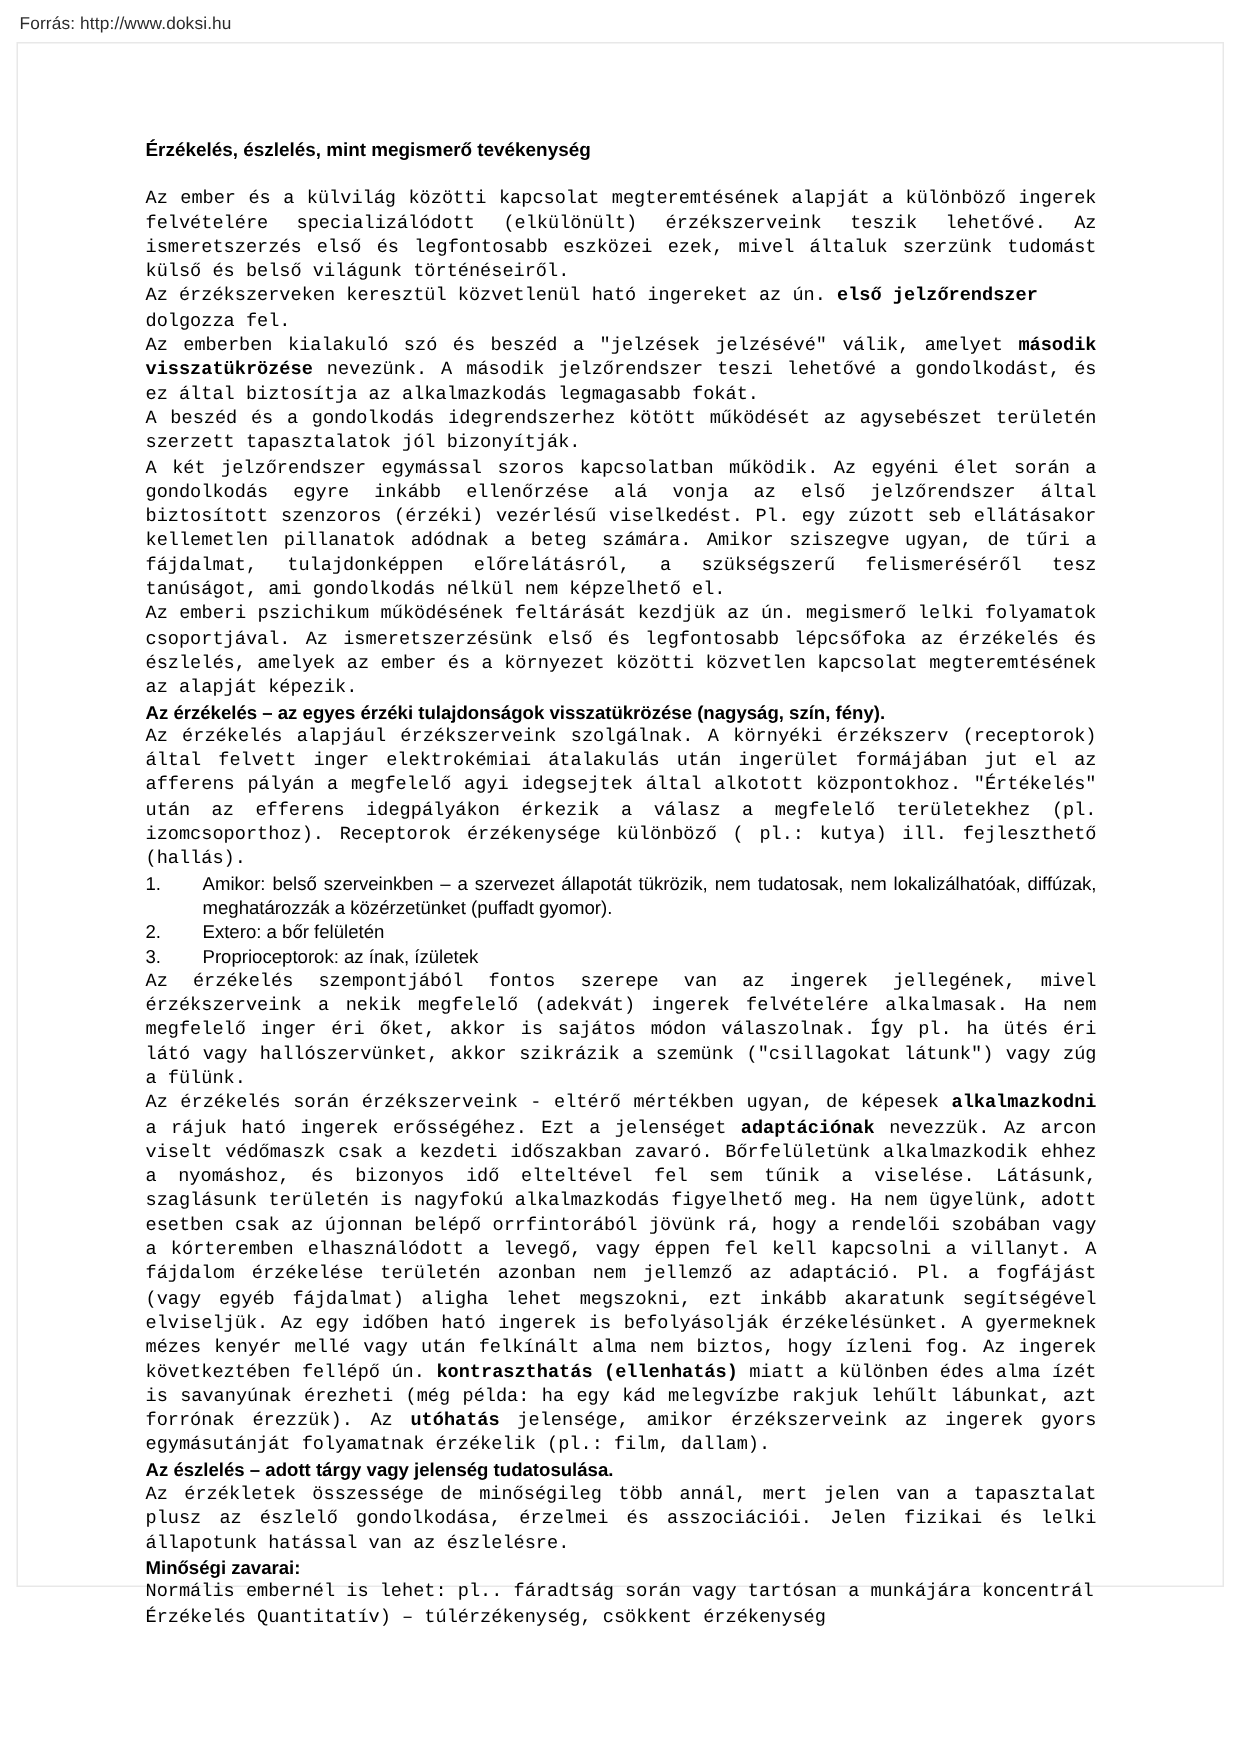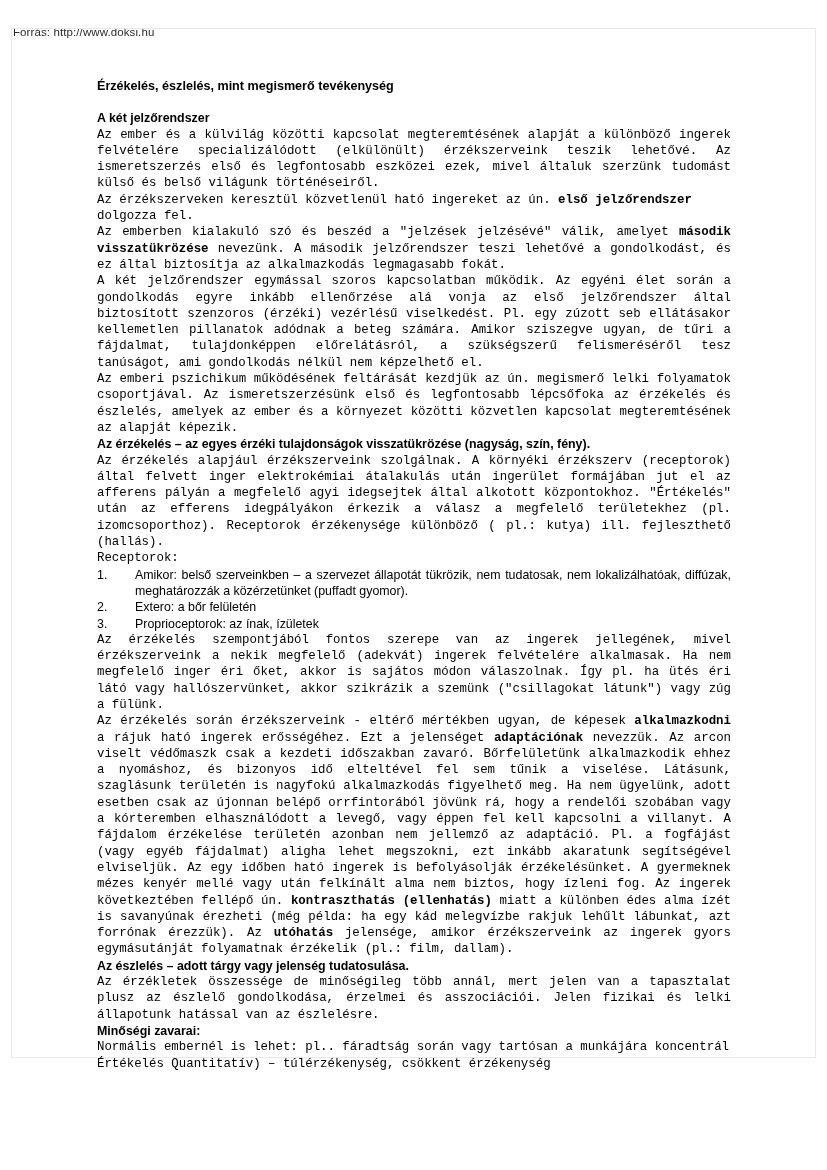--- a/index.html
+++ b/index.html
@@ -12,40 +12,40 @@
     width: 827px;
     height: 1170px;
     background: #ffffff;
     overflow: hidden;
     font-family: "Liberation Sans", sans-serif;
     color: #000000;
     box-sizing: border-box;
   }
   .source-header {
     position: absolute;
-    top: 26px;
+    top: 10px;
     left: 13px;
     font-size: 11.5px;
     color: #2b2b2b;
     letter-spacing: 0.1px;
     white-space: nowrap;
   }
   .page-frame {
     position: absolute;
     left: 11px;
     top: 28px;
     width: 805px;
     height: 1030px;
     border: 1px solid #e8e8e8;
     box-sizing: border-box;
   }
   .content {
     position: absolute;
     left: 97px;
-    top: 78px;
+    top: 92px;
     width: 634px;
     font-size: 12.4px;
     line-height: 16.3px;
     text-align: justify;
     text-justify: inter-word;
   }
   .doc-title {
     font-weight: bold;
     text-align: left;
     margin: 0 0 16px 0;
@@ -92,52 +92,51 @@
 <div class="page">
 
   <div class="source-header">Forrás: http://www.doksi.hu</div>
 
   <div class="page-frame"></div>
 
   <div class="content">
 
     <div class="doc-title">Érzékelés, észlelés, mint megismerő tevékenység</div>
 
-    <div class="section-head">A két jelzőrendszer</div>
 
     <p class="para">Az ember és a külvilág közötti kapcsolat megteremtésének alapját a különböző ingerek felvételére specializálódott (elkülönült) érzékszerveink teszik lehetővé. Az ismeretszerzés első és legfontosabb eszközei ezek, mivel általuk szerzünk tudomást külső és belső világunk történéseiről.</p>
 
     <p class="para left"><span>Az érzékszerveken keresztül közvetlenül ható ingereket az ún. </span><b>első jelzőrendszer</b><span> dolgozza fel.</span></p>
 
     <p class="para"><span>Az emberben kialakuló szó és beszéd a "jelzések jelzésévé" válik, amelyet </span><b>második visszatükrözése</b><span> nevezünk. A második jelzőrendszer teszi lehetővé a gondolkodást, és ez által biztosítja az alkalmazkodás legmagasabb fokát.</span></p>
 
+    <p class="para">A beszéd és a gondolkodás idegrendszerhez kötött működését az agysebészet területén szerzett tapasztalatok jól bizonyítják.</p>
 
     <p class="para">A két jelzőrendszer egymással szoros kapcsolatban működik. Az egyéni élet során a gondolkodás egyre inkább ellenőrzése alá vonja az első jelzőrendszer által biztosított szenzoros (érzéki) vezérlésű viselkedést. Pl. egy zúzott seb ellátásakor kellemetlen pillanatok adódnak a beteg számára. Amikor sziszegve ugyan, de tűri a fájdalmat, tulajdonképpen előrelátásról, a szükségszerű felismeréséről tesz tanúságot, ami gondolkodás nélkül nem képzelhető el.</p>
 
     <p class="para">Az emberi pszichikum működésének feltárását kezdjük az ún. megismerő lelki folyamatok csoportjával. Az ismeretszerzésünk első és legfontosabb lépcsőfoka az érzékelés és észlelés, amelyek az ember és a környezet közötti közvetlen kapcsolat megteremtésének az alapját képezik.</p>
 
     <div class="section-head">Az érzékelés – az egyes érzéki tulajdonságok visszatükrözése (nagyság, szín, fény).</div>
 
     <p class="para">Az érzékelés alapjául érzékszerveink szolgálnak. A környéki érzékszerv (receptorok) által felvett inger elektrokémiai átalakulás után ingerület formájában jut el az afferens pályán a megfelelő agyi idegsejtek által alkotott központokhoz. "Értékelés" után az efferens idegpályákon érkezik a válasz a megfelelő területekhez (pl. izomcsoporthoz). Receptorok érzékenysége különböző ( pl.: kutya) ill. fejleszthető (hallás).</p>
 
-    <p class="para left">Receptorok:</p>
 
     <ol class="num-list">
       <li><span class="marker">1.</span><span>Amikor: belső szerveinkben – a szervezet állapotát tükrözik, nem tudatosak, nem lokalizálhatóak, diffúzak, meghatározzák a közérzetünket (puffadt gyomor).</span></li>
       <li><span class="marker">2.</span><span>Extero: a bőr felületén</span></li>
       <li><span class="marker">3.</span><span>Proprioceptorok: az ínak, ízületek</span></li>
     </ol>
 
     <p class="para">Az érzékelés szempontjából fontos szerepe van az ingerek jellegének, mivel érzékszerveink a nekik megfelelő (adekvát) ingerek felvételére alkalmasak. Ha nem megfelelő inger éri őket, akkor is sajátos módon válaszolnak. Így pl. ha ütés éri látó vagy hallószervünket, akkor szikrázik a szemünk ("csillagokat látunk") vagy zúg a fülünk.</p>
 
     <p class="para"><span>Az érzékelés során érzékszerveink - eltérő mértékben ugyan, de képesek </span><b>alkalmazkodni</b><span> a rájuk ható ingerek erősségéhez. Ezt a jelenséget </span><b>adaptációnak</b><span> nevezzük. Az arcon viselt védőmaszk csak a kezdeti időszakban zavaró. Bőrfelületünk alkalmazkodik ehhez a nyomáshoz, és bizonyos idő elteltével fel sem tűnik a viselése. Látásunk, szaglásunk területén is nagyfokú alkalmazkodás figyelhető meg. Ha nem ügyelünk, adott esetben csak az újonnan belépő orrfintorából jövünk rá, hogy a rendelői szobában vagy a kórteremben elhasználódott a levegő, vagy éppen fel kell kapcsolni a villanyt. A fájdalom érzékelése területén azonban nem jellemző az adaptáció. Pl. a fogfájást (vagy egyéb fájdalmat) aligha lehet megszokni, ezt inkább akaratunk segítségével elviseljük. Az egy időben ható ingerek is befolyásolják érzékelésünket. A gyermeknek mézes kenyér mellé vagy után felkínált alma nem biztos, hogy ízleni fog. Az ingerek következtében fellépő ún. </span><b>kontraszthatás (ellenhatás)</b><span> miatt a különben édes alma ízét is savanyúnak érezheti (még példa: ha egy kád melegvízbe rakjuk lehűlt lábunkat, azt forrónak érezzük). Az </span><b>utóhatás</b><span> jelensége, amikor érzékszerveink az ingerek gyors egymásutánját folyamatnak érzékelik (pl.: film, dallam).</span></p>
 
     <div class="section-head">Az észlelés – adott tárgy vagy jelenség tudatosulása.</div>
 
     <p class="para">Az érzékletek összessége de minőségileg több annál, mert jelen van a tapasztalat plusz az észlelő gondolkodása, érzelmei és asszociációi. Jelen fizikai és lelki állapotunk hatással van az észlelésre.</p>
 
     <div class="section-head">Minőségi zavarai:</div>
 
     <p class="para left">Normális embernél is lehet: pl.. fáradtság során vagy tartósan a munkájára koncentrál</p>
-    <p class="para left">Értékelés Quantitatív) – túlérzékenység, csökkent érzékenység</p>
+    <p class="para left">Érzékelés Quantitatív) – túlérzékenység, csökkent érzékenység</p>
 
   </div>
 </div>
 
 </body></html>

